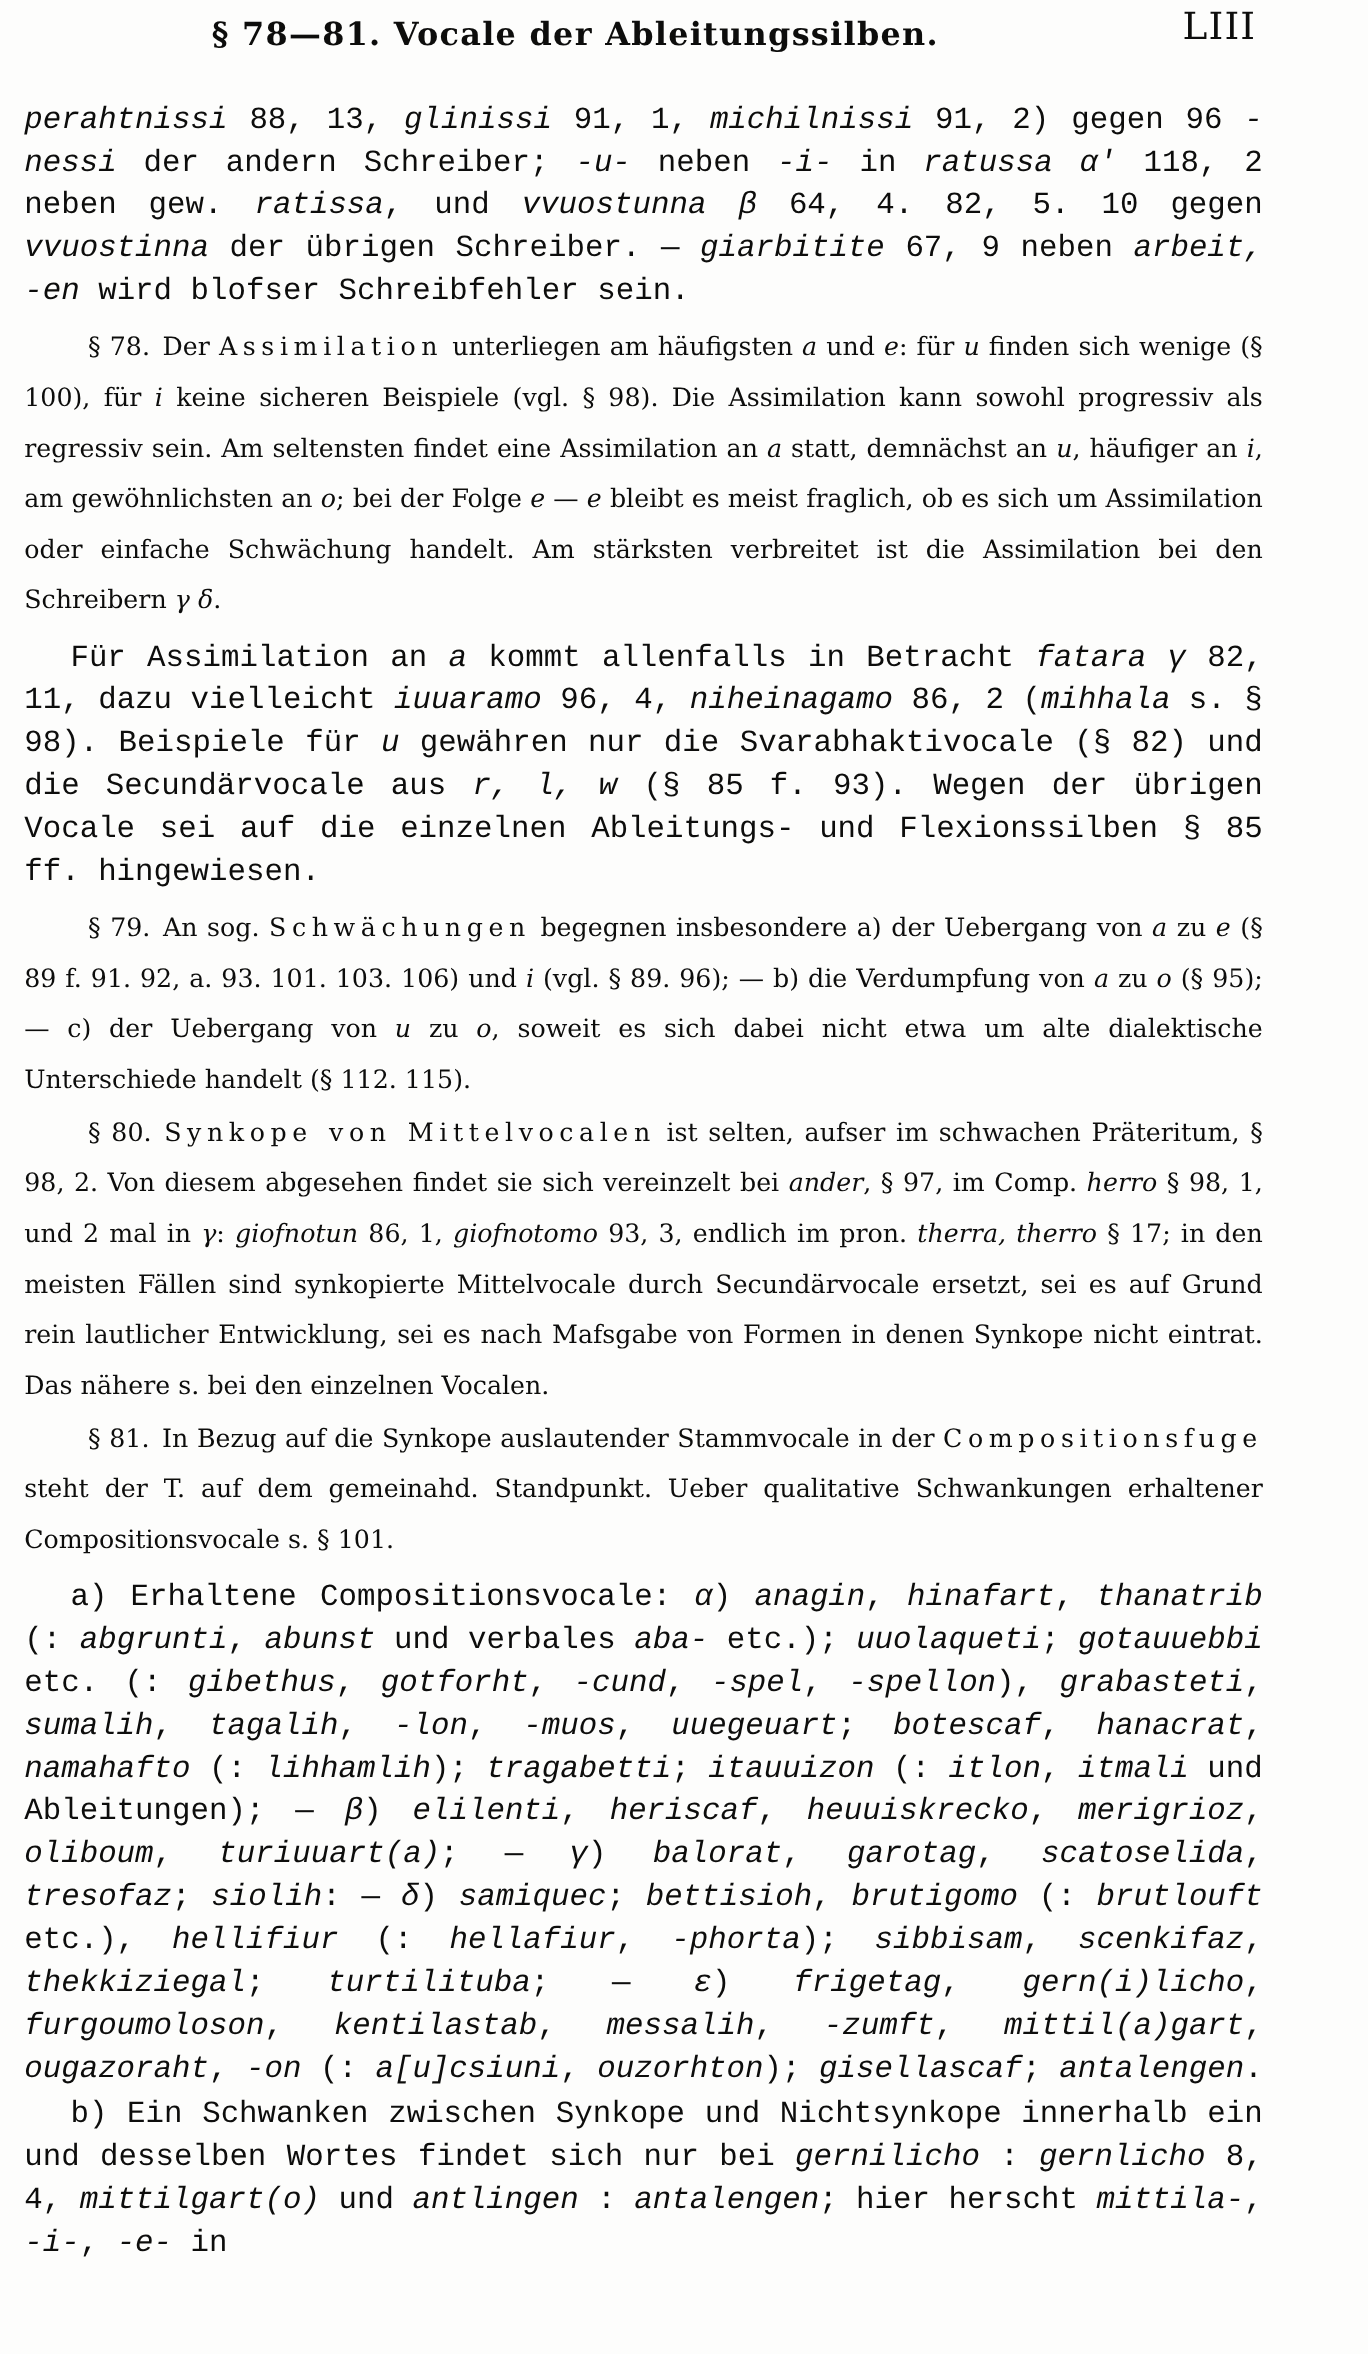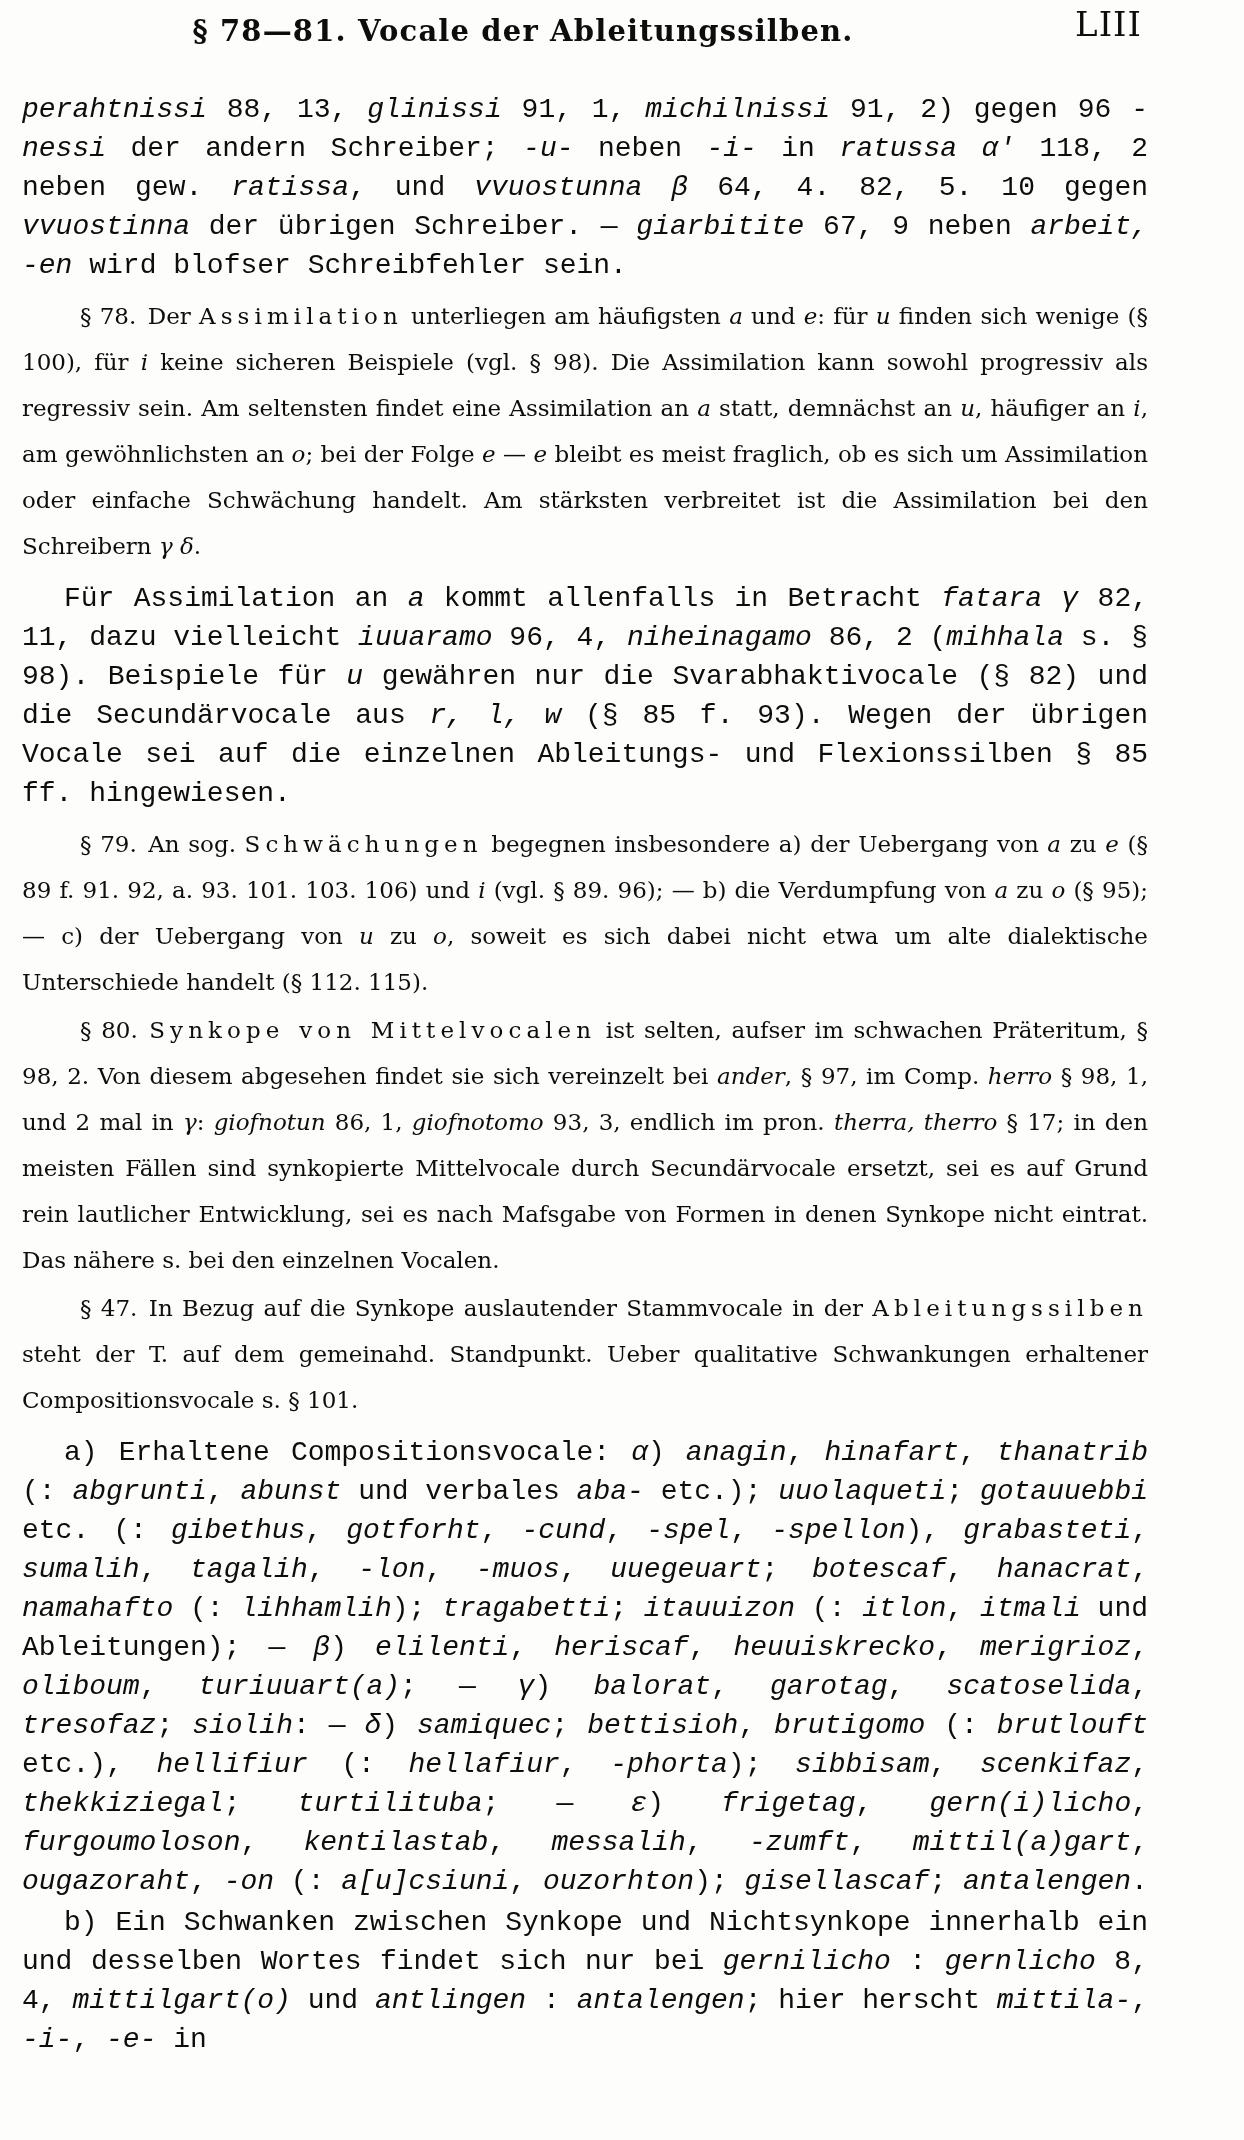--- a/index.html
+++ b/index.html
@@ -64,17 +64,17 @@
     <div class="title">§ 78—81. Vocale der Ableitungssilben.</div>
     <div class="pageno">LIII</div>
   </div>
 
   <main>
       <p class="para petit"><span class="i">perahtnissi</span><span> 88, 13, </span><span class="i">glinissi</span><span> 91, 1, </span><span class="i">michilnissi</span><span> 91, 2) gegen 96 </span><span class="i">-nessi</span><span> der andern Schreiber; </span><span class="i">-u-</span><span> neben </span><span class="i">-i-</span><span> in </span><span class="i">ratussa</span><span> </span><span class="i">α′</span><span> 118, 2 neben gew. </span><span class="i">ratissa</span><span>, und </span><span class="i">vvuostunna</span><span> </span><span class="i">β</span><span> 64, 4. 82, 5. 10 gegen </span><span class="i">vvuostinna</span><span> der übrigen Schreiber. — </span><span class="i">giarbitite</span><span> 67, 9 neben </span><span class="i">arbeit, -en</span><span> wird blofser Schreibfehler sein.</span></p>
       <p class="para main indent"><span>§ 78. Der </span><span class="sp">Assimilation</span><span> unterliegen am häufigsten </span><span class="i">a</span><span> und </span><span class="i">e</span><span>: für </span><span class="i">u</span><span> finden sich wenige (§ 100), für </span><span class="i">i</span><span> keine sicheren Beispiele (vgl. § 98). Die Assimilation kann sowohl progressiv als regressiv sein. Am seltensten findet eine Assimilation an </span><span class="i">a</span><span> statt, demnächst an </span><span class="i">u</span><span>, häufiger an </span><span class="i">i</span><span>, am gewöhnlichsten an </span><span class="i">o</span><span>; bei der Folge </span><span class="i">e</span><span> — </span><span class="i">e</span><span> bleibt es meist fraglich, ob es sich um Assimilation oder einfache Schwächung handelt. Am stärksten verbreitet ist die Assimilation bei den Schreibern </span><span class="i">γ δ</span><span>.</span></p>
       <p class="para petit indent"><span>Für Assimilation an </span><span class="i">a</span><span> kommt allenfalls in Betracht </span><span class="i">fatara</span><span> </span><span class="i">γ</span><span> 82, 11, dazu vielleicht </span><span class="i">iuuaramo</span><span> 96, 4, </span><span class="i">niheinagamo</span><span> 86, 2 (</span><span class="i">mihhala</span><span> s. § 98). Beispiele für </span><span class="i">u</span><span> gewähren nur die Svarabhaktivocale (§ 82) und die Secundärvocale aus </span><span class="i">r, l, w</span><span> (§ 85 f. 93). Wegen der übrigen Vocale sei auf die einzelnen Ableitungs- und Flexionssilben § 85 ff. hingewiesen.</span></p>
       <p class="para main indent"><span>§ 79. An sog. </span><span class="sp">Schwächungen</span><span> begegnen insbesondere a) der Uebergang von </span><span class="i">a</span><span> zu </span><span class="i">e</span><span> (§ 89 f. 91. 92, a. 93. 101. 103. 106) und </span><span class="i">i</span><span> (vgl. § 89. 96); — b) die Verdumpfung von </span><span class="i">a</span><span> zu </span><span class="i">o</span><span> (§ 95); — c) der Uebergang von </span><span class="i">u</span><span> zu </span><span class="i">o</span><span>, soweit es sich dabei nicht etwa um alte dialektische Unterschiede handelt (§ 112. 115).</span></p>
       <p class="para main indent"><span>§ 80. </span><span class="sp">Synkope von Mittelvocalen</span><span> ist selten, aufser im schwachen Präteritum, § 98, 2. Von diesem abgesehen findet sie sich vereinzelt bei </span><span class="i">ander</span><span>, § 97, im Comp. </span><span class="i">herro</span><span> § 98, 1, und 2 mal in </span><span class="i">γ</span><span>: </span><span class="i">giofnotun</span><span> 86, 1, </span><span class="i">giofnotomo</span><span> 93, 3, endlich im pron. </span><span class="i">therra, therro</span><span> § 17; in den meisten Fällen sind synkopierte Mittelvocale durch Secundärvocale ersetzt, sei es auf Grund rein lautlicher Entwicklung, sei es nach Mafsgabe von Formen in denen Synkope nicht eintrat. Das nähere s. bei den einzelnen Vocalen.</span></p>
-      <p class="para main indent"><span>§ 47. In Bezug auf die Synkope auslautender Stammvocale in der </span><span class="sp">Ableitungssilben</span><span> steht der T. auf dem gemeinahd. Standpunkt. Ueber qualitative Schwankungen erhaltener Compositionsvocale s. § 101.</span></p>
+      <p class="para main indent"><span>§ 81. In Bezug auf die Synkope auslautender Stammvocale in der </span><span class="sp">Compositionsfuge</span><span> steht der T. auf dem gemeinahd. Standpunkt. Ueber qualitative Schwankungen erhaltener Compositionsvocale s. § 101.</span></p>
       <p class="para petit indent"><span>a) Erhaltene Compositionsvocale: </span><span class="i">α</span><span>) </span><span class="i">anagin</span><span>, </span><span class="i">hinafart</span><span>, </span><span class="i">thanatrib</span><span> (: </span><span class="i">abgrunti</span><span>, </span><span class="i">abunst</span><span> und verbales </span><span class="i">aba-</span><span> etc.); </span><span class="i">uuolaqueti</span><span>; </span><span class="i">gotauuebbi</span><span> etc. (: </span><span class="i">gibethus</span><span>, </span><span class="i">gotforht</span><span>, </span><span class="i">-cund</span><span>, </span><span class="i">-spel</span><span>, </span><span class="i">-spellon</span><span>), </span><span class="i">grabasteti</span><span>, </span><span class="i">sumalih</span><span>, </span><span class="i">tagalih</span><span>, </span><span class="i">-lon</span><span>, </span><span class="i">-muos</span><span>, </span><span class="i">uuegeuart</span><span>; </span><span class="i">botescaf</span><span>, </span><span class="i">hanacrat</span><span>, </span><span class="i">namahafto</span><span> (: </span><span class="i">lihhamlih</span><span>); </span><span class="i">tragabetti</span><span>; </span><span class="i">itauuizon</span><span> (: </span><span class="i">itlon</span><span>, </span><span class="i">itmali</span><span> und Ableitungen); — </span><span class="i">β</span><span>) </span><span class="i">elilenti</span><span>, </span><span class="i">heriscaf</span><span>, </span><span class="i">heuuiskrecko</span><span>, </span><span class="i">merigrioz</span><span>, </span><span class="i">oliboum</span><span>, </span><span class="i">turiuuart(a)</span><span>; — </span><span class="i">γ</span><span>) </span><span class="i">balorat</span><span>, </span><span class="i">garotag</span><span>, </span><span class="i">scatoselida</span><span>, </span><span class="i">tresofaz</span><span>; </span><span class="i">siolih</span><span>: — </span><span class="i">δ</span><span>) </span><span class="i">samiquec</span><span>; </span><span class="i">bettisioh</span><span>, </span><span class="i">brutigomo</span><span> (: </span><span class="i">brutlouft</span><span> etc.), </span><span class="i">hellifiur</span><span> (: </span><span class="i">hellafiur</span><span>, </span><span class="i">-phorta</span><span>); </span><span class="i">sibbisam</span><span>, </span><span class="i">scenkifaz</span><span>, </span><span class="i">thekkiziegal</span><span>; </span><span class="i">turtilituba</span><span>; — </span><span class="i">ε</span><span>) </span><span class="i">frigetag</span><span>, </span><span class="i">gern(i)licho</span><span>, </span><span class="i">furgoumoloson</span><span>, </span><span class="i">kentilastab</span><span>, </span><span class="i">messalih</span><span>, </span><span class="i">-zumft</span><span>, </span><span class="i">mittil(a)gart</span><span>, </span><span class="i">ougazoraht</span><span>, </span><span class="i">-on</span><span> (: </span><span class="i">a[u]csiuni</span><span>, </span><span class="i">ouzorhton</span><span>); </span><span class="i">gisellascaf</span><span>; </span><span class="i">antalengen</span><span>.</span></p>
       <p class="para petit indent"><span>b) Ein Schwanken zwischen Synkope und Nichtsynkope innerhalb ein und desselben Wortes findet sich nur bei </span><span class="i">gernilicho</span><span> : </span><span class="i">gernlicho</span><span> 8, 4, </span><span class="i">mittilgart(o)</span><span> und </span><span class="i">antlingen</span><span> : </span><span class="i">antalengen</span><span>; hier herscht </span><span class="i">mittila-</span><span>, </span><span class="i">-i-</span><span>, </span><span class="i">-e-</span><span> in</span></p>
     </main>
 </div>
 
 </body></html>

